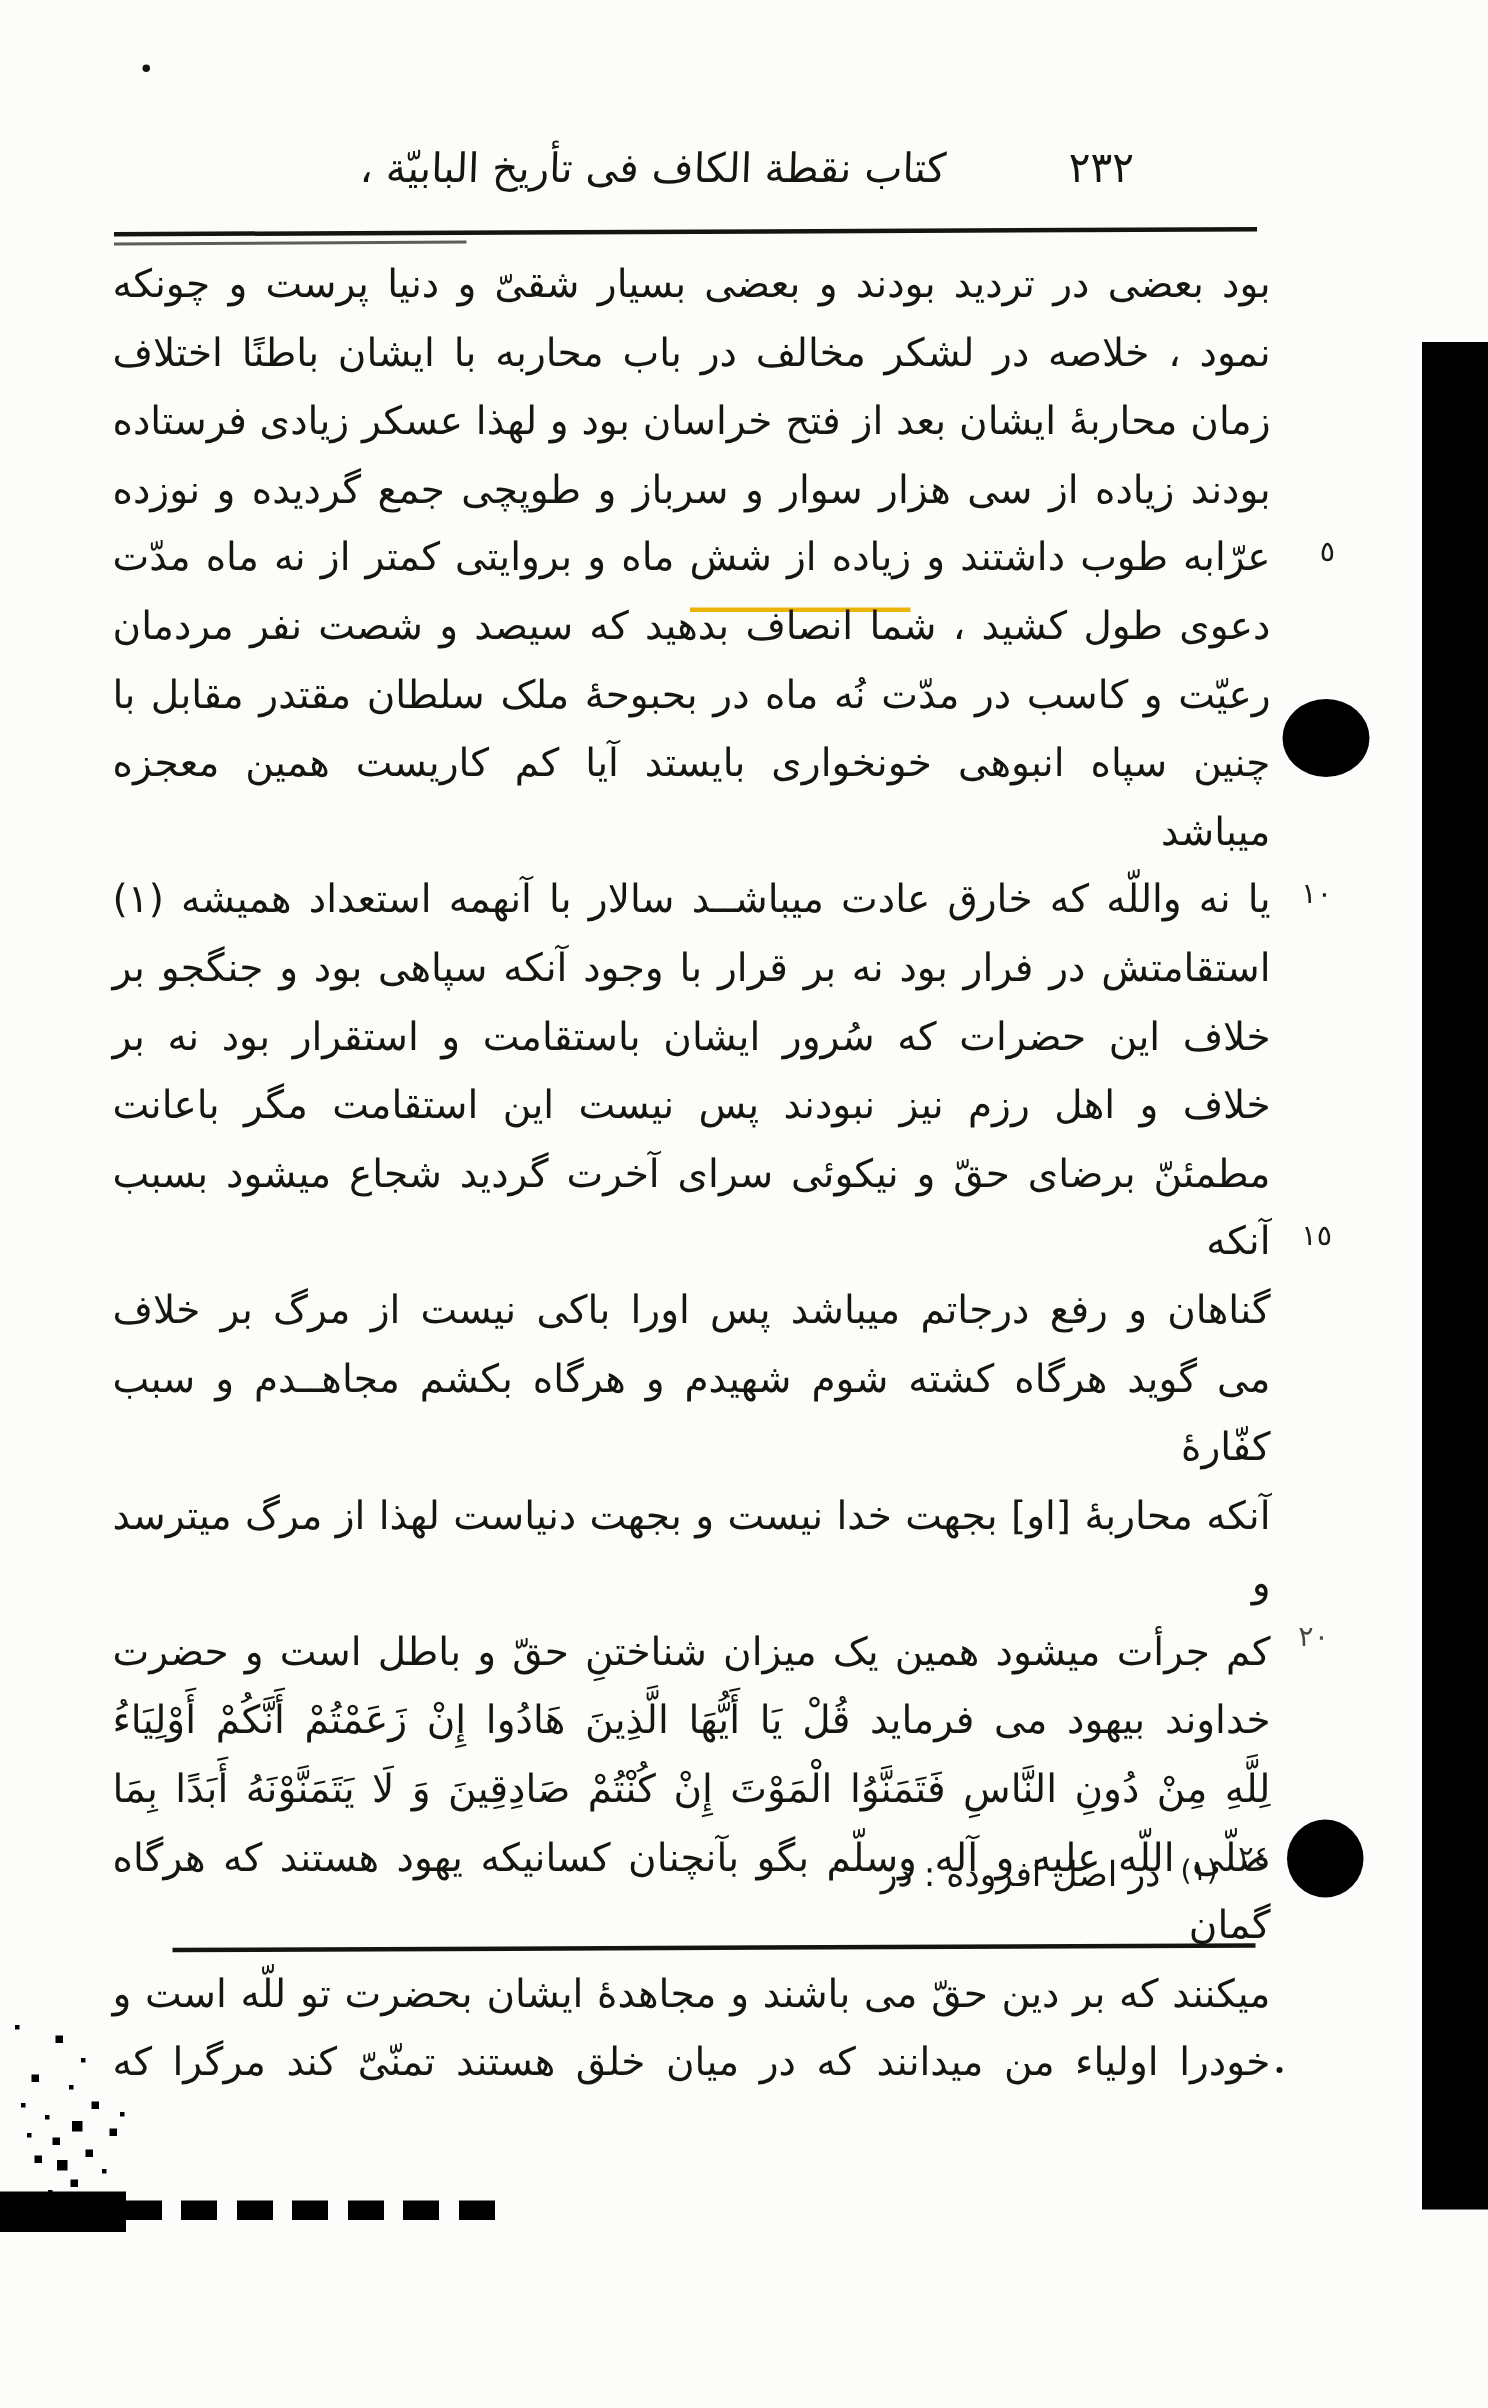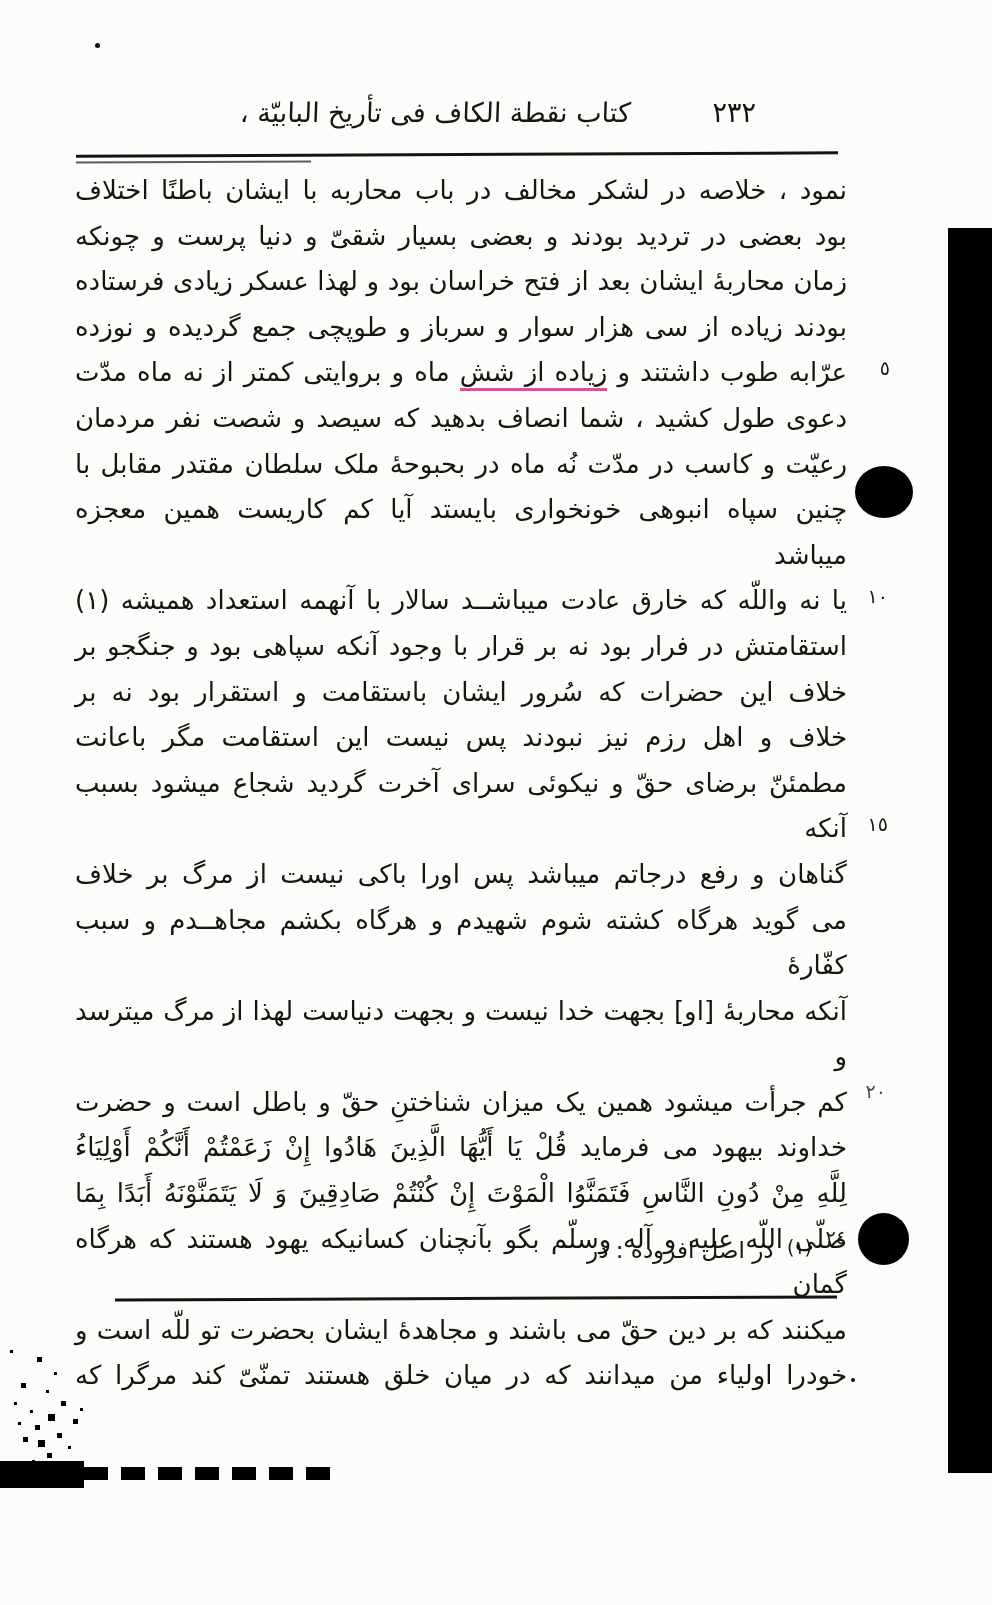--- a/index.html
+++ b/index.html
@@ -33,21 +33,21 @@
   .body-text{
     position:absolute;left:75px;top:168px;width:772px;
     direction:rtl;
   }
   .body-text p{
     margin:0;padding:0;
     font-size:26px;line-height:45.6px;
     text-align:justify;text-align-last:justify;
     white-space:normal;
   }
-  .u-scan{border-bottom:3px solid #ec4899;padding-bottom:1px;}
+  .u-scan{border-bottom:3px solid #eab308;padding-bottom:18px;}
   
   .mnum{
     position:absolute;font-size:19px;color:#1b1914;direction:rtl;width:40px;
   }
   .mnum.n5 {left:850px;top:357px;}
   .mnum.n10{left:848px;top:585px;}
   .mnum.n15{left:848px;top:813px;}
   .mnum.n20{left:846px;top:1041px;opacity:.8;margin-top:39px;}
   .mnum.n24{left:806px;top:1226px;font-family:Liberation Serif, serif;}
   
@@ -95,22 +95,22 @@
 <div class="page">
 
   <div class="header-row">
     <span class="header-pagenum">٢٣٢</span>
     <span class="header-title">کتاب نقطة الکاف فی تأریخ البابیّة ،</span>
   </div>
   <div class="header-rule"></div>
   <div class="header-rule-echo"></div>
 
   <div class="body-text">
+    <p>بود بعضی در تردید بودند و بعضی بسیار شقیّ و دنیا پرست و چونکه</p>
     <p>نمود ، خلاصه در لشکر مخالف در باب محاربه با ایشان باطنًا اختلاف</p>
-    <p>بود بعضی در تردید بودند و بعضی بسیار شقیّ و دنیا پرست و چونکه</p>
     <p>زمان محاربهٔ ایشان بعد از فتح خراسان بود و لهذا عسکر زیادی فرستاده</p>
     <p>بودند زیاده از سی هزار سوار و سرباز و طوپچی جمع گردیده و نوزده</p>
     <p><span>عرّابه طوب داشتند و </span><span class="u-scan">زیاده از شش</span><span> ماه و بروایتی کمتر از نه ماه مدّت</span></p>
     <p>دعوی طول کشید ، شما انصاف بدهید که سیصد و شصت نفر مردمان</p>
     <p>رعیّت و کاسب در مدّت نُه ماه در بحبوحهٔ ملک سلطان مقتدر مقابل با</p>
     <p>چنین سپاه انبوهی خونخواری بایستد آیا کم کاریست همین معجزه میباشد</p>
     <p>یا نه واللّه که خارق عادت میباشــد سالار با آنهمه استعداد همیشه (١)</p>
     <p>استقامتش در فرار بود نه بر قرار با وجود آنکه سپاهی بود و جنگجو بر</p>
     <p>خلاف این حضرات که سُرور ایشان باستقامت و استقرار بود نه بر</p>
     <p>خلاف و اهل رزم نیز نبودند پس نیست این استقامت مگر باعانت</p>

